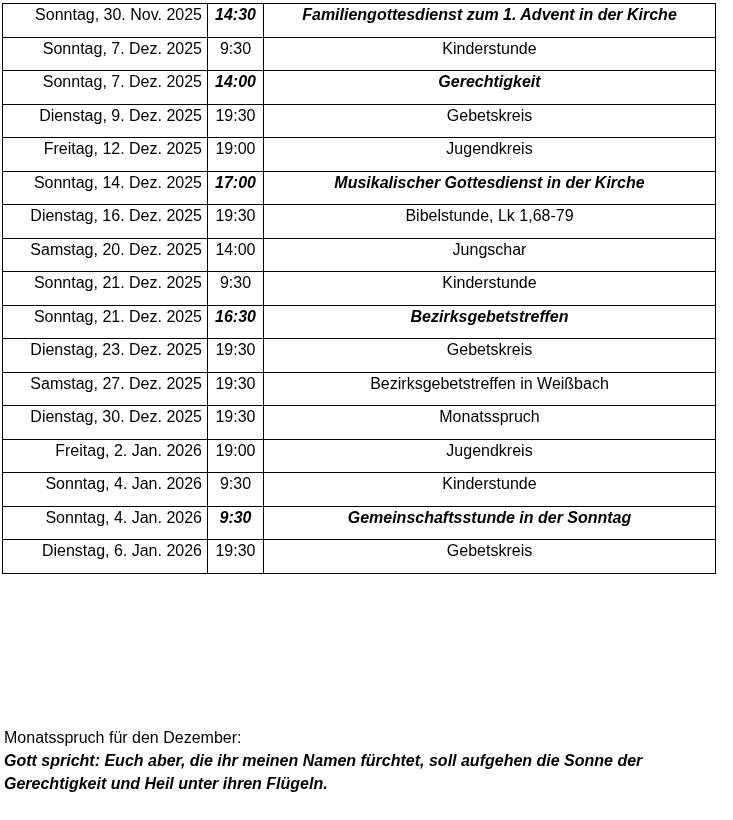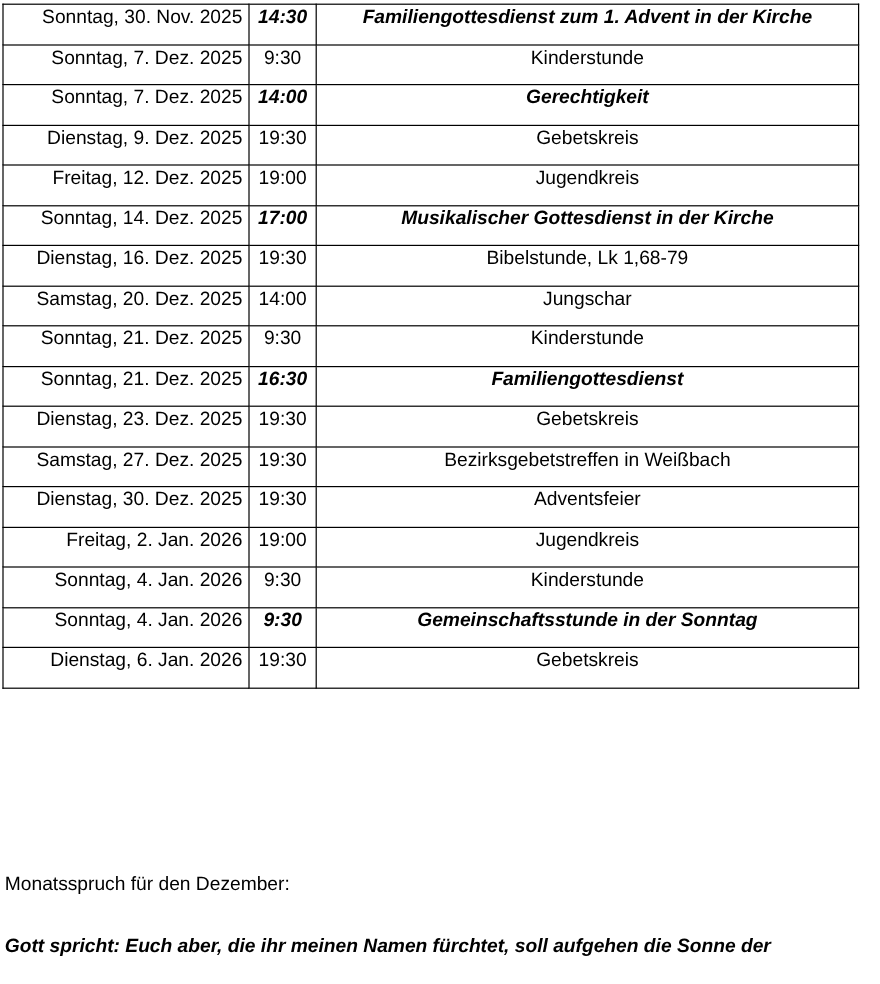--- a/index.html
+++ b/index.html
@@ -8,21 +8,21 @@
   table.sched { position: absolute; left: 2px; top: 3px; border-collapse: collapse;
                 width: 714px; table-layout: fixed; }
   table.sched td { border: 1px solid #000; height: 31.5px; padding: 0 5px;
                    font-size: 16px; vertical-align: top; line-height: 20px;
                    padding-top: 1px; white-space: nowrap; overflow: hidden; }
   td.date { text-align: right; width: 194px; }
   td.time { text-align: center; width: 45px; padding-right: 4px; margin-top: 16px; }
   td.event { text-align: center; }
   tr.hl td.time, tr.hl td.event { font-weight: bold; font-style: italic; }
   .footer { position: absolute; left: 4px; top: 726px; font-size: 16px; line-height: 23px; }
-  .quote { font-weight: bold; font-style: italic; margin-top: 28px; }
+  .quote { font-weight: bold; font-style: italic; }
 </style>
 </head>
 <body>
 
 <table class="sched">
   <tbody id="sched-body">
       <tr class="hl">
         <td class="date">Sonntag, 30. Nov. 2025</td>
         <td class="time">14:30</td>
         <td class="event">Familiengottesdienst zum 1. Advent in der Kirche</td>
@@ -63,36 +63,36 @@
         <td class="event">Jungschar</td>
       </tr>
       <tr>
         <td class="date">Sonntag, 21. Dez. 2025</td>
         <td class="time">9:30</td>
         <td class="event">Kinderstunde</td>
       </tr>
       <tr class="hl">
         <td class="date">Sonntag, 21. Dez. 2025</td>
         <td class="time">16:30</td>
-        <td class="event">Familiengottesdienst</td>
+        <td class="event">Bezirksgebetstreffen</td>
       </tr>
       <tr>
         <td class="date">Dienstag, 23. Dez. 2025</td>
         <td class="time">19:30</td>
         <td class="event">Gebetskreis</td>
       </tr>
       <tr>
         <td class="date">Samstag, 27. Dez. 2025</td>
         <td class="time">19:30</td>
         <td class="event">Bezirksgebetstreffen in Weißbach</td>
       </tr>
       <tr>
         <td class="date">Dienstag, 30. Dez. 2025</td>
         <td class="time">19:30</td>
-        <td class="event">Adventsfeier</td>
+        <td class="event">Monatsspruch</td>
       </tr>
       <tr>
         <td class="date">Freitag, 2. Jan. 2026</td>
         <td class="time">19:00</td>
         <td class="event">Jugendkreis</td>
       </tr>
       <tr>
         <td class="date">Sonntag, 4. Jan. 2026</td>
         <td class="time">9:30</td>
         <td class="event">Kinderstunde</td>

